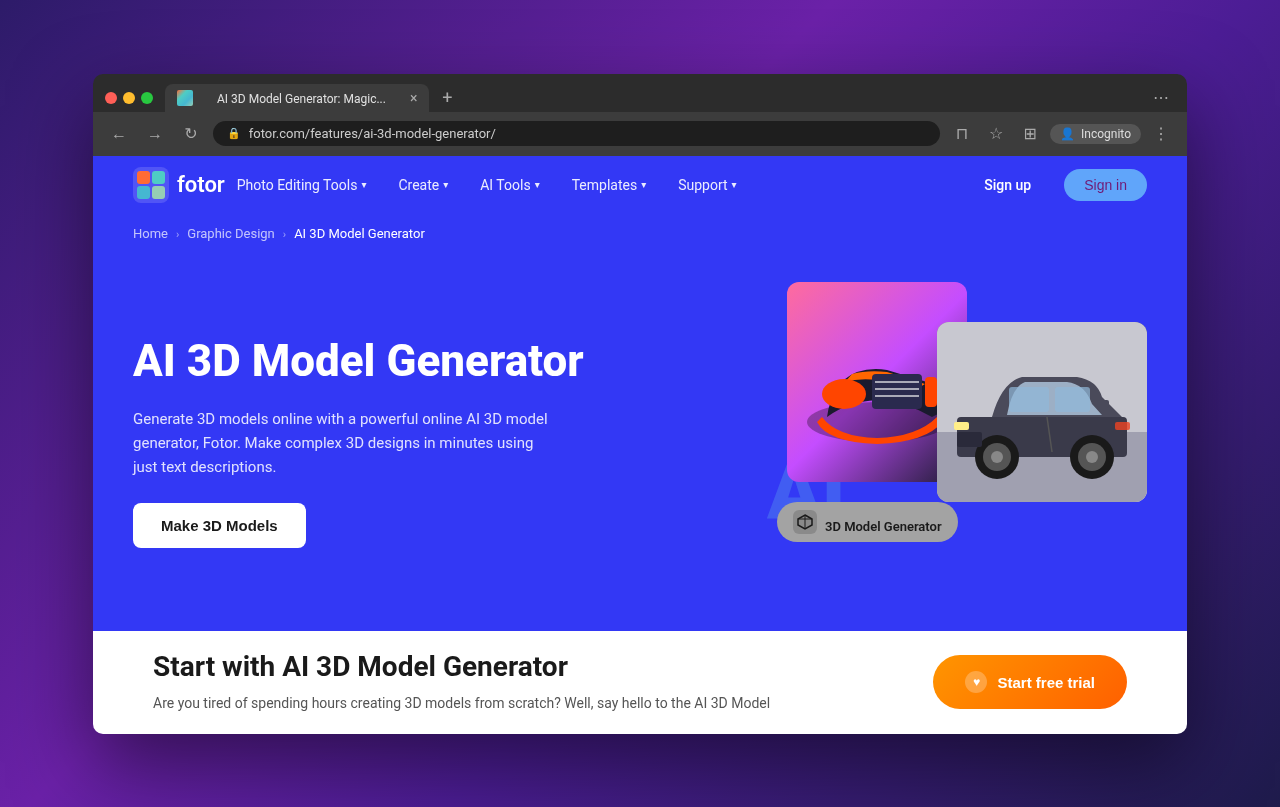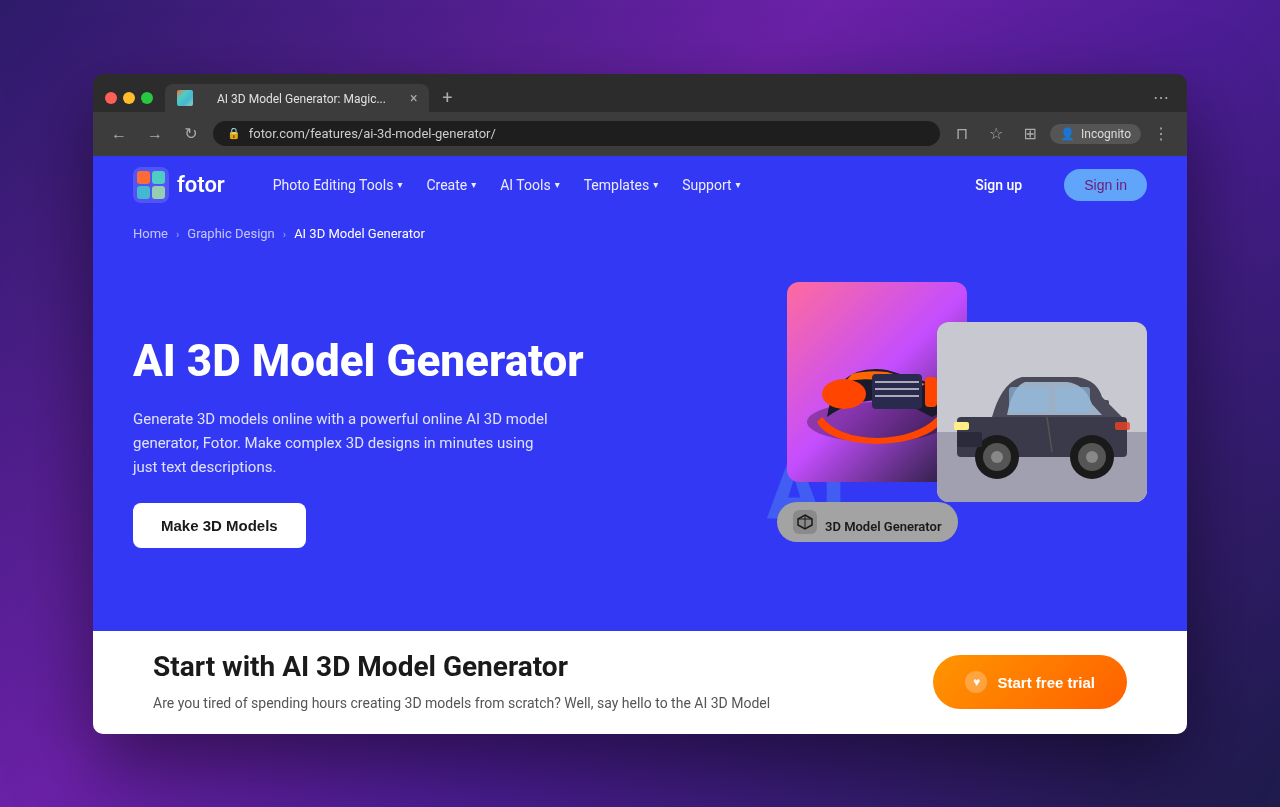--- a/index.html
+++ b/index.html
@@ -168,60 +168,59 @@
       display: flex;
       align-items: center;
       height: 58px;
       flex-shrink: 0;
     }
 
     .logo {
       display: flex;
       align-items: center;
       gap: 8px;
-      margin-right: 36px;
       text-decoration: none;
     }
 
     .logo-icon {
       width: 36px;
       height: 36px;
     }
 
     .logo-text {
       font-size: 22px;
       font-weight: 600;
       color: white;
     }
 
     .nav-links {
       display: flex;
       align-items: center;
-      gap: 0;
+      gap: 8px;
       flex: 1;
     }
 
     .nav-link {
       display: flex;
       align-items: center;
       gap: 4px;
       padding: 8px 12px;
       color: rgba(255,255,255,0.9);
       font-size: 14px;
       cursor: pointer;
       border-radius: 6px;
       white-space: nowrap;
     }
 
     .chevron-down { font-size: 10px; }
 
     .nav-actions {
       display: flex;
       align-items: flex-end;
-      gap: 26px;
+      gap: 17px;
     }
 
     .btn-signup {
       color: white;
       font-size: 14px;
       font-weight: 500;
       cursor: pointer;
       padding: 8px 16px;
     }
 

